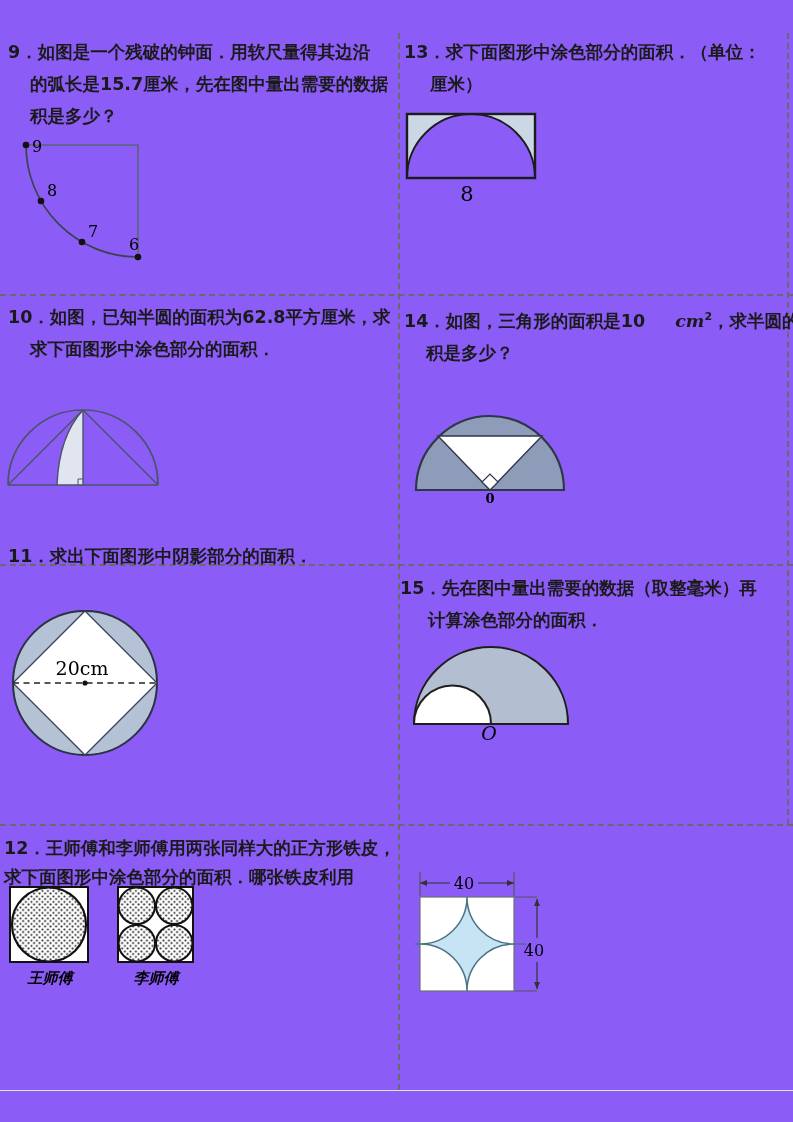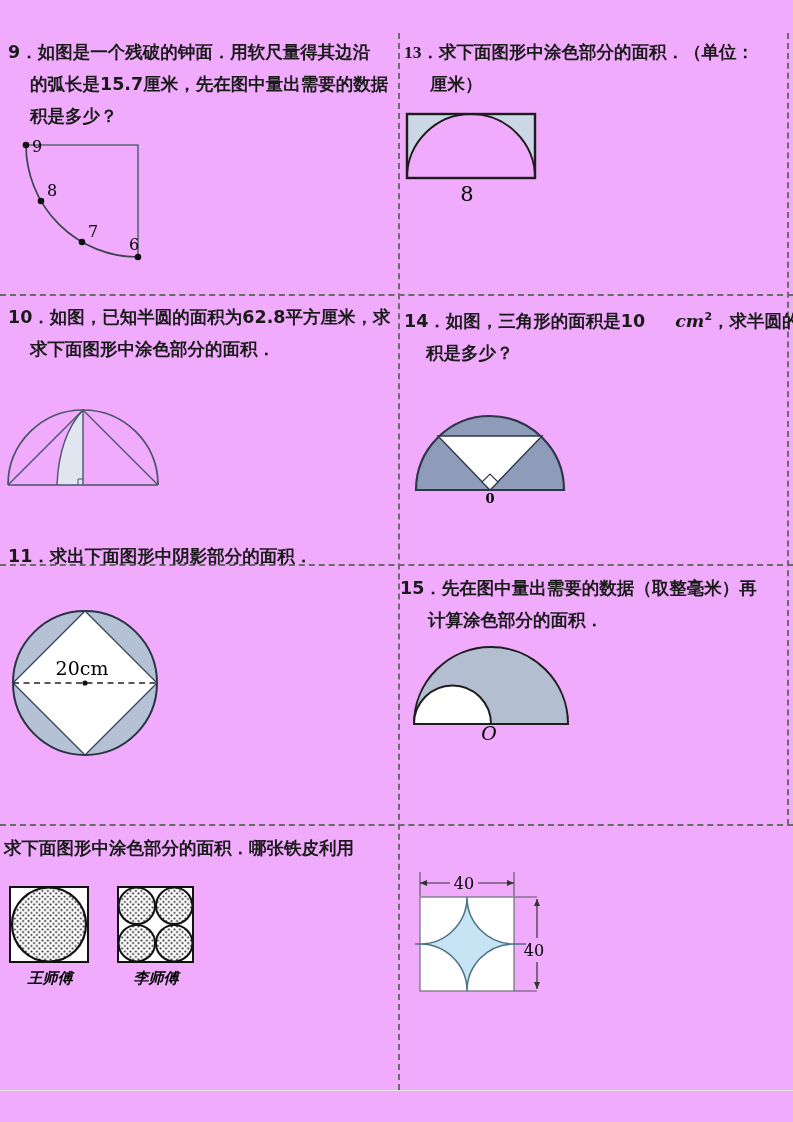--- a/index.html
+++ b/index.html
@@ -1,16 +1,16 @@
 <!DOCTYPE html>
 <html><head>
 <meta charset="utf-8">
 <style>
   html,body{margin:0;padding:0;background:#ffffff;}
-  #page{position:relative;width:793px;height:1122px;background:#f0abfc;overflow:hidden;
+  #page{position:relative;width:793px;height:1122px;background:#8b5cf6;overflow:hidden;
         font-family:"DejaVu Sans",sans-serif;color:#1a1a1a;}
   .dash-h{position:absolute;border-top:2px dashed #6a6a6a;width:793px;left:0;height:0;}
   .dash-v{position:absolute;border-left:2px dashed #6a6a6a;width:0;}
   .faint-line{position:absolute;border-top:1px solid #e3e3e3;width:793px;left:0;height:0;}
   .ptext{position:absolute;font-weight:bold;font-size:17.5px;line-height:32px;letter-spacing:0;}
   .ptext .line{white-space:nowrap;}
   .ptext .indent{padding-left:22px;}
   .ptext i{font-style:italic;font-family:"DejaVu Serif",serif;font-weight:bold;padding-left:30px;}
   .ptext sup{font-size:11px;}
   .fig{position:absolute;}
@@ -40,21 +40,21 @@
     <circle cx="16" cy="10" r="3.3" fill="#111"></circle>
     <circle cx="31" cy="66" r="3.3" fill="#111"></circle>
     <circle cx="72" cy="107" r="3.3" fill="#111"></circle>
     <circle cx="128" cy="122" r="3.3" fill="#111"></circle>
     <text x="22" y="17" font-size="16">9</text>
     <text x="37" y="61" font-size="16">8</text>
     <text x="78" y="102" font-size="16">7</text>
     <text x="119" y="115" font-size="16">6</text>
   </svg>
 
-  <div class="ptext" style="left:404px;top:36px;width:385px;font-family:Liberation Serif, serif;">
+  <div class="ptext" style="left:404px;top:36px;width:385px;">
     <div class="line">13．求下面图形中涂色部分的面积．（单位：</div>
     <div class="line indent" style="padding-left:26px;">厘米）</div>
   </div>
 
   <svg class="fig" style="left:404px;top:112px;" width="145" height="95" viewBox="0 0 145 95">
     <path d="M3,66 V2 H131 V66 A64,64 0 0 0 3,66 Z" fill="#ccd7e6"></path>
     <path d="M3,66 A64,64 0 0 1 131,66" fill="none" stroke="#1c1c1c" stroke-width="1.8"></path>
     <rect x="3" y="2" width="128" height="64" fill="none" stroke="#1c1c1c" stroke-width="2.4"></rect>
     <text x="63" y="89" font-size="21" text-anchor="middle">8</text>
   </svg>
@@ -103,20 +103,21 @@
     <div class="line indent" style="padding-left:28px;">计算涂色部分的面积．</div>
   </div>
 
   <svg class="fig" style="left:409px;top:641px;" width="168" height="100" viewBox="0 0 168 100">
     <path d="M5,83 A77,77 0 0 1 159,83 Z" stroke="#1e1e1e" stroke-width="2" fill="#b3bfd0"></path>
     <path d="M5,83 A38.5,38.5 0 0 1 82,83 Z" fill="#ffffff" stroke="#1e1e1e" stroke-width="2"></path>
     <text x="80" y="99" font-size="19" font-style="italic" text-anchor="middle">O</text>
   </svg>
 
   <div class="ptext" style="left:4px;top:834px;width:394px;line-height:29px;">
+    <div class="line">12．王师傅和李师傅用两张同样大的正方形铁皮，</div>
     <div class="line">求下面图形中涂色部分的面积．哪张铁皮利用</div>
   </div>
 
   <svg class="fig" style="left:8px;top:884px;" width="200" height="105" viewBox="0 0 200 105">
     <defs>
       <pattern id="dots" width="5.5" height="5.5" patternUnits="userSpaceOnUse">
         <rect width="5.5" height="5.5" fill="#ffffff"></rect>
         <circle cx="1.4" cy="1.4" r="1.05" fill="#2a2a2a"></circle>
         <circle cx="4.1" cy="4.1" r="1.05" fill="#2a2a2a"></circle>
       </pattern>

